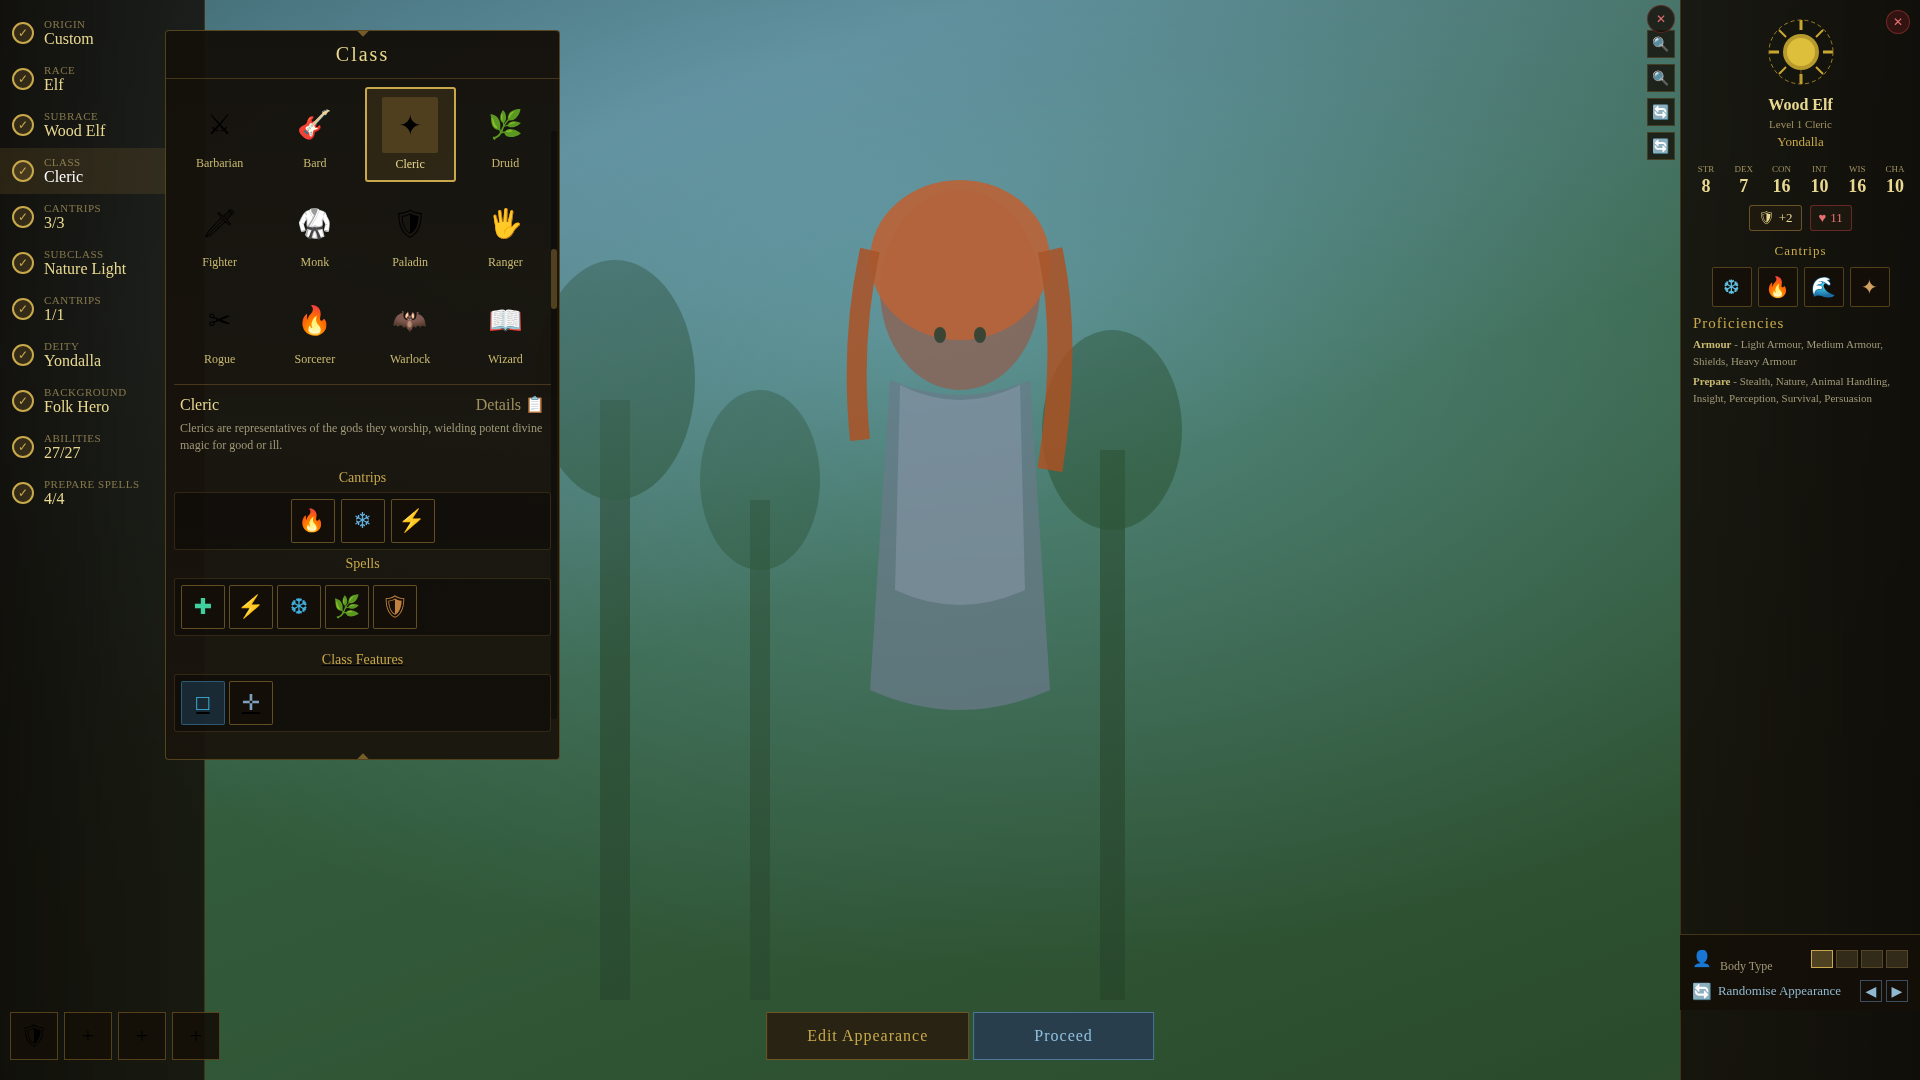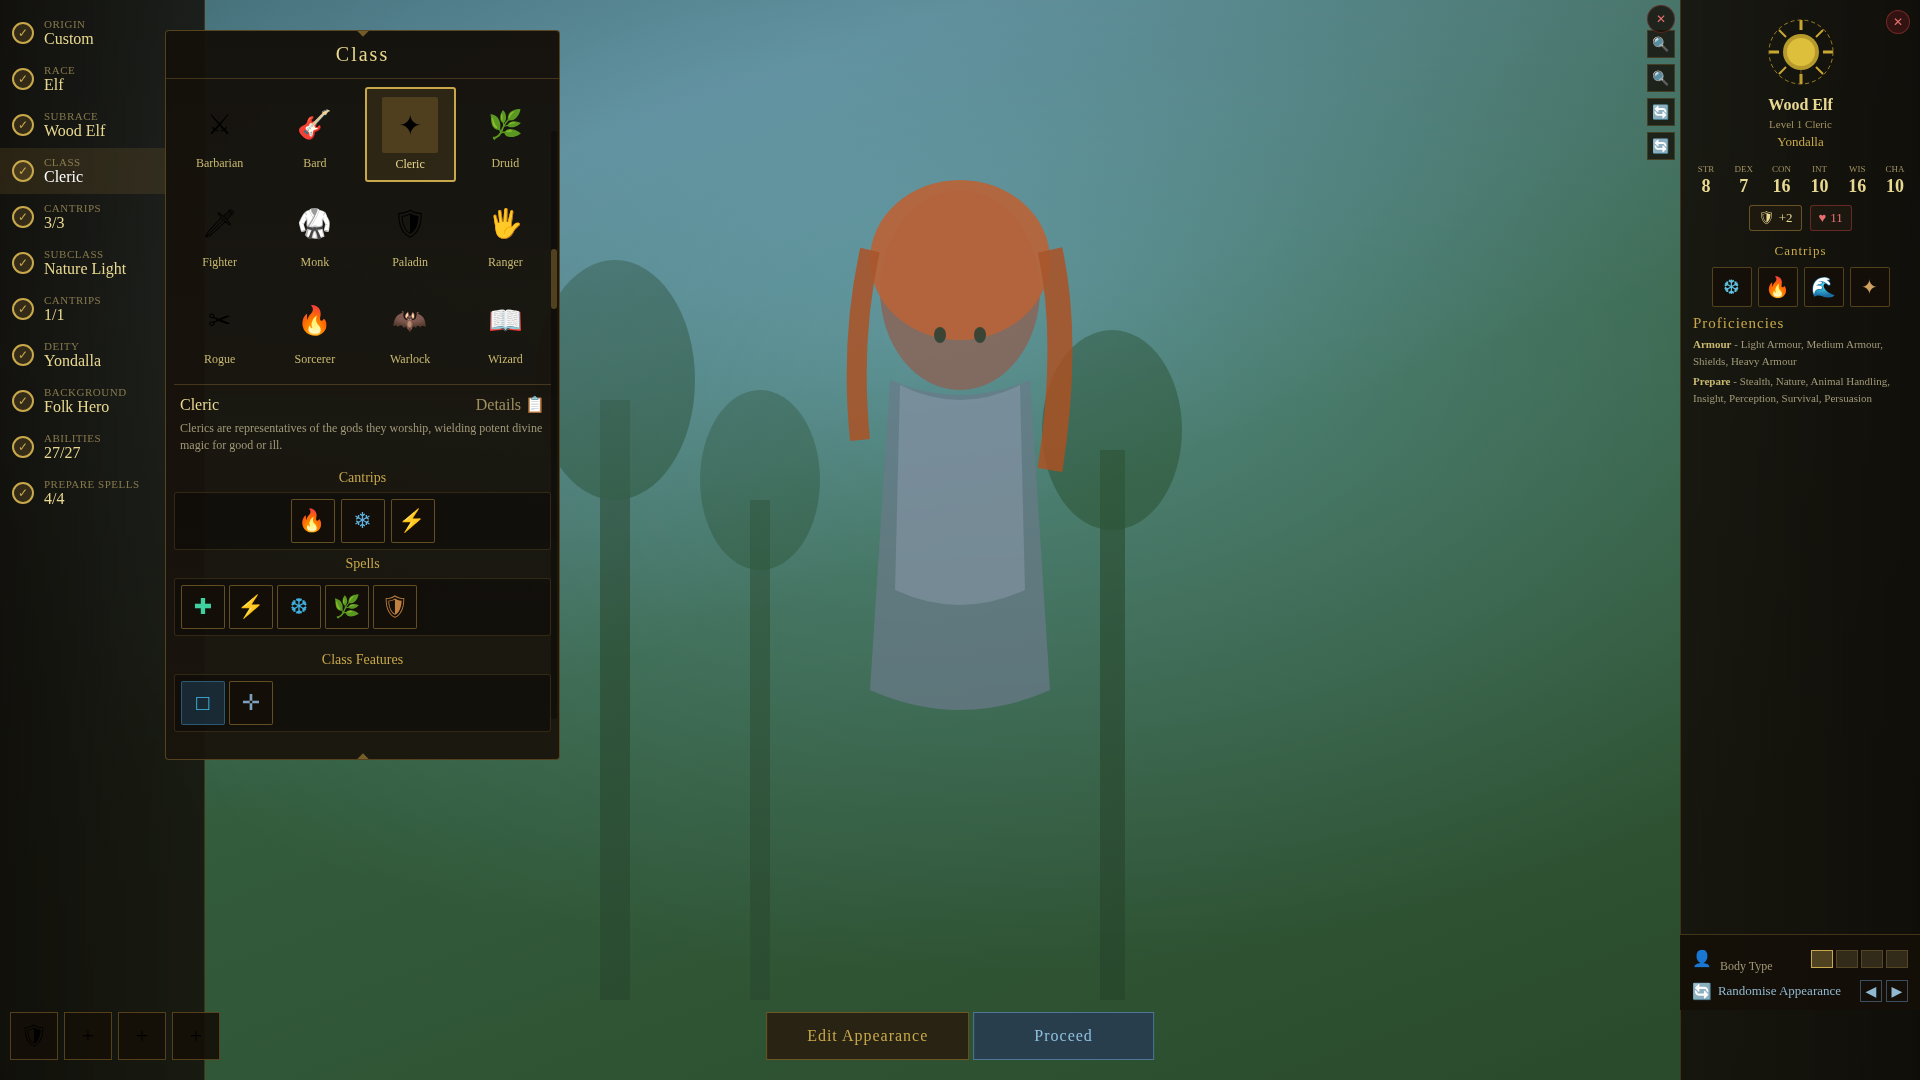--- a/index.html
+++ b/index.html
@@ -254,20 +254,21 @@
       gap: 4px;
       padding: 6px;
       background: rgba(10,8,5,0.5);
       border: 1px solid rgba(100,80,40,0.4);
       border-radius: 3px;
     }
 
     
     .features-section {
       margin: 16px 8px;
+      text-decoration: underline;
     }
 
     .features-box {
       display: flex;
       gap: 4px;
       padding: 6px;
       background: rgba(10,8,5,0.5);
       border: 1px solid rgba(100,80,40,0.4);
       border-radius: 3px;
     }

